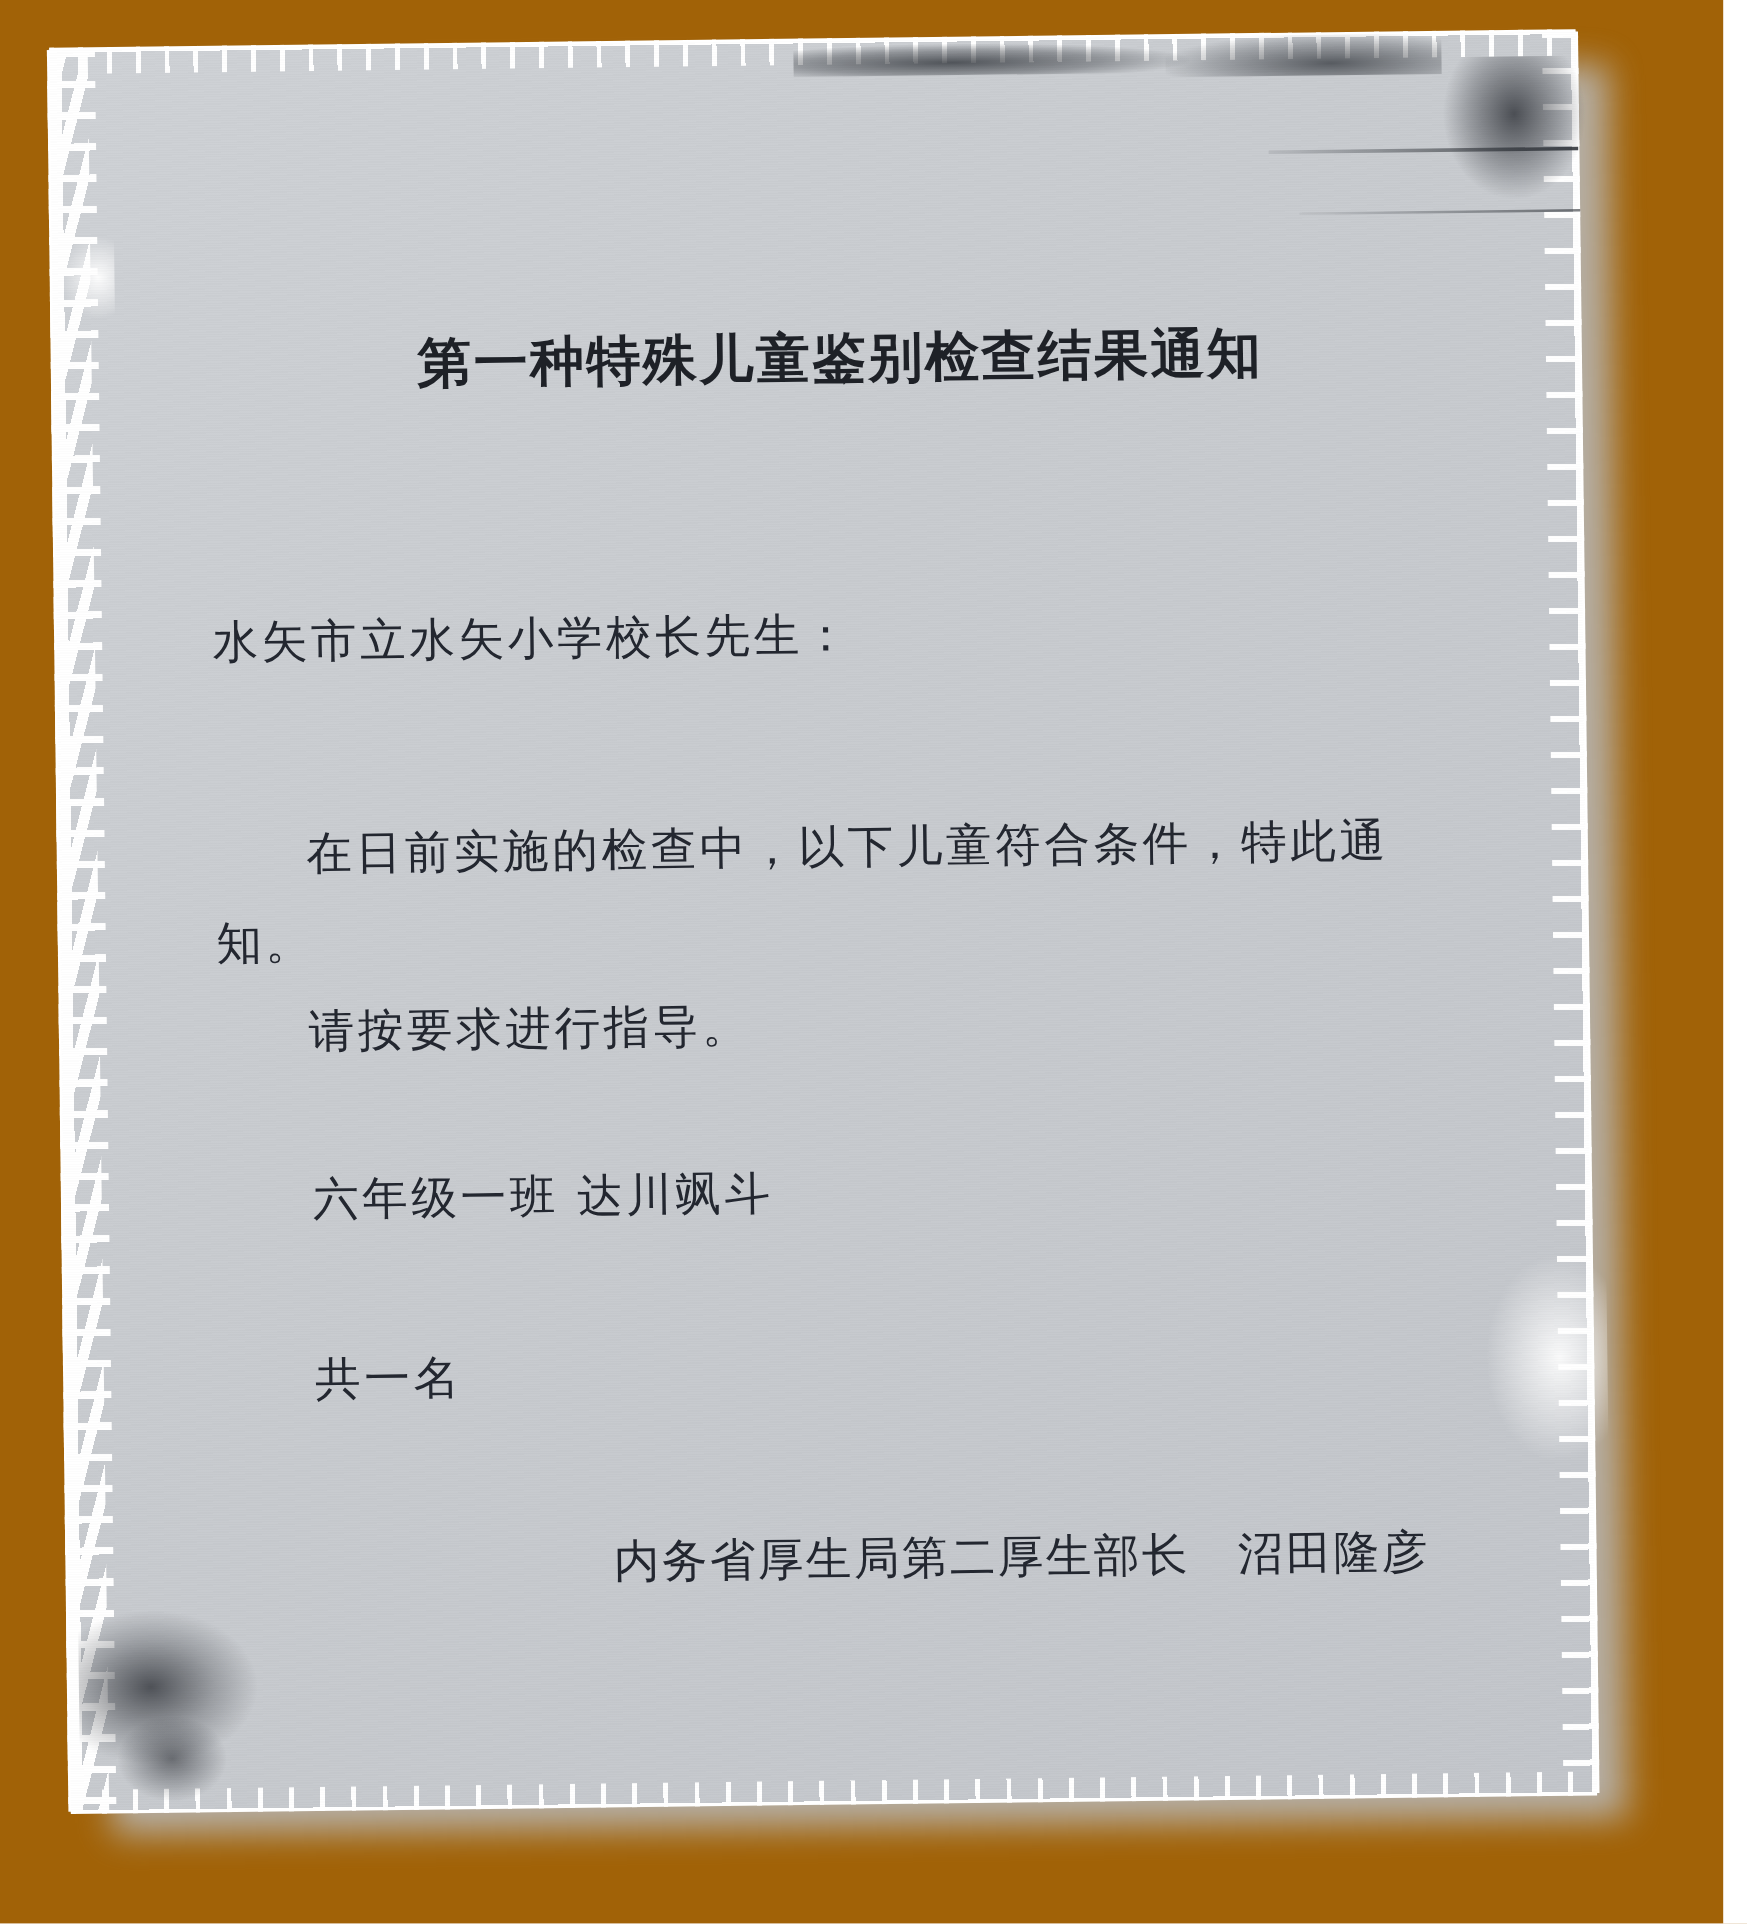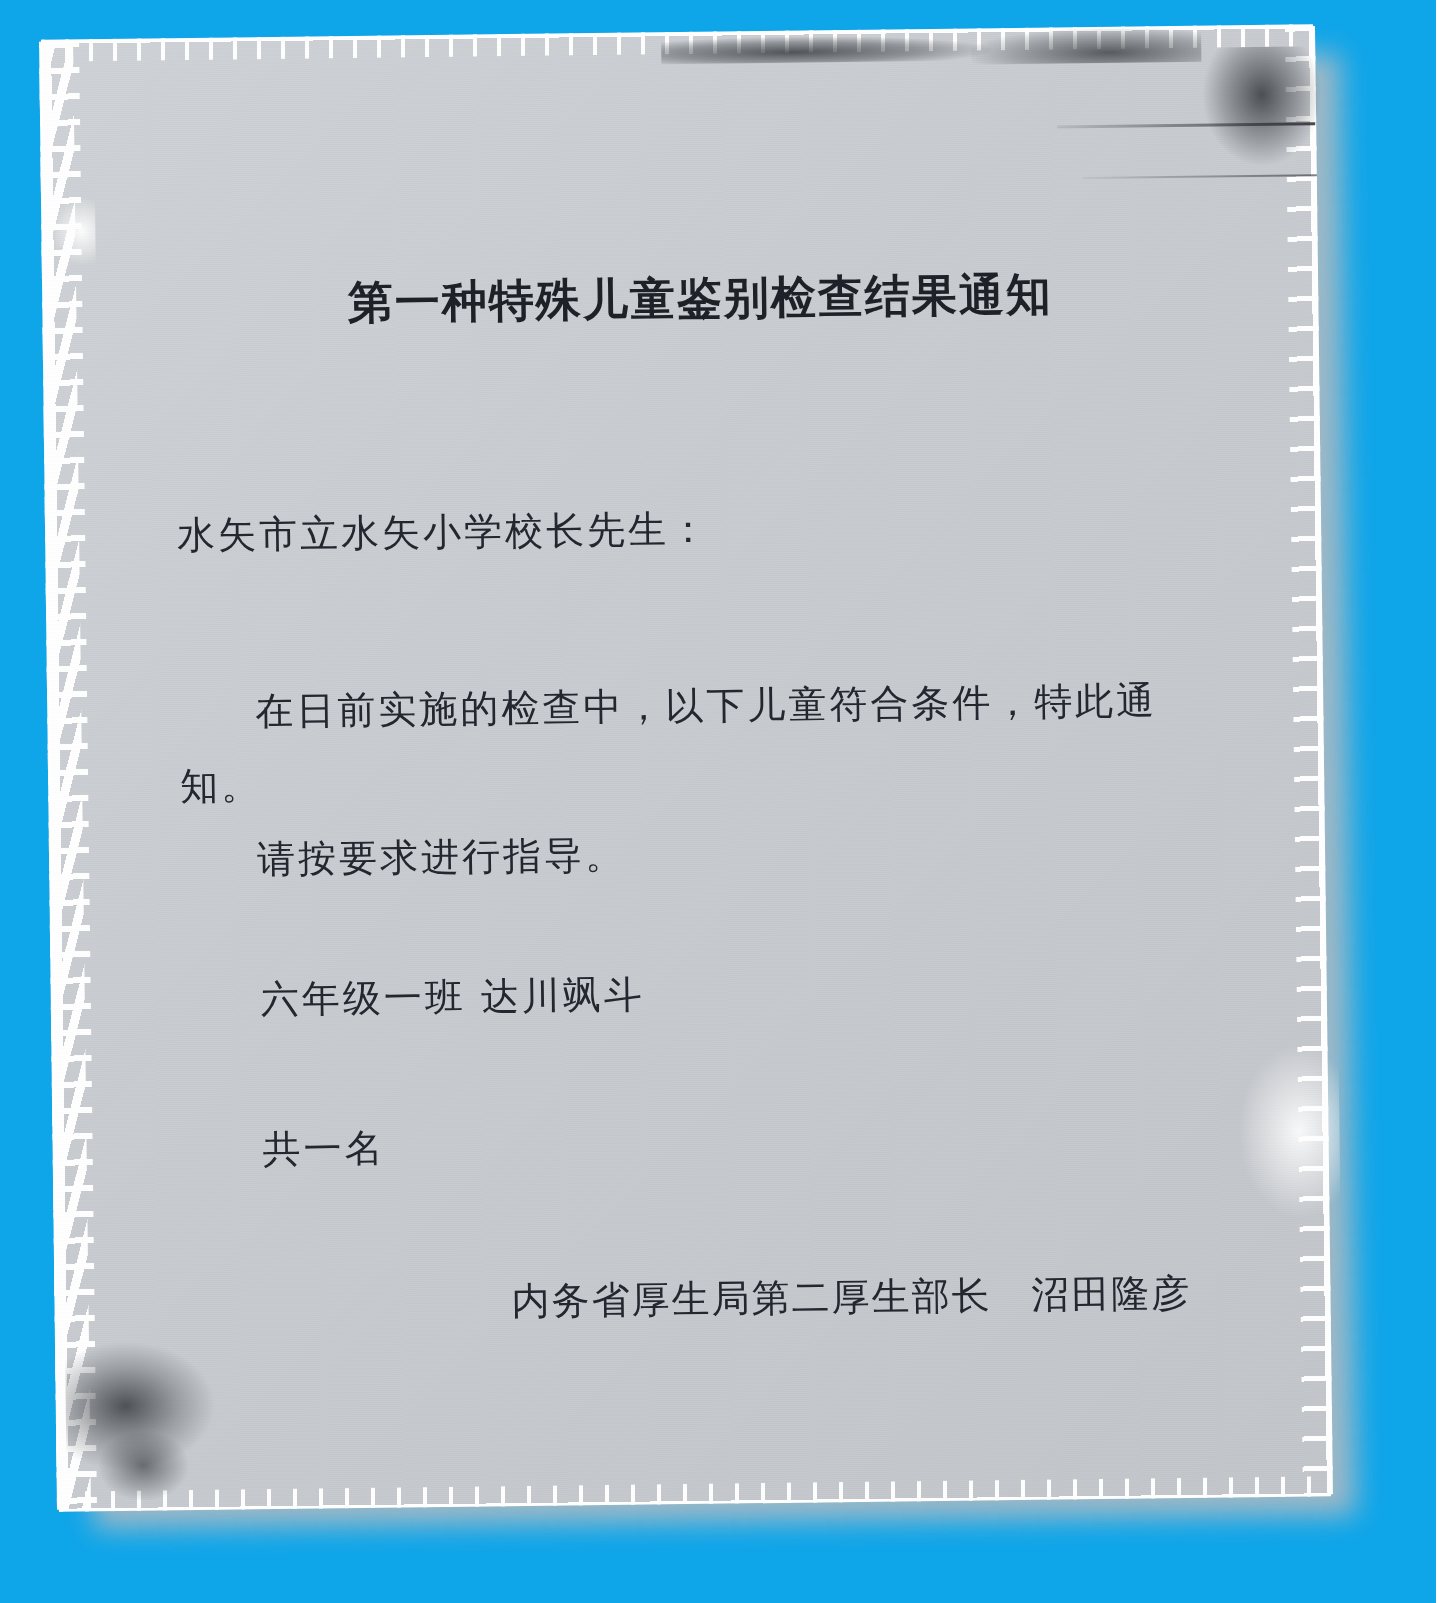--- a/index.html
+++ b/index.html
@@ -12,21 +12,21 @@
     width: 1456px;
     height: 1603px;
     overflow: hidden;
     font-family: "Liberation Serif", serif;
   }
 
   #stage {
     position: relative;
     width: 1436px;
     height: 1603px;
-    background: #0ea5e9;
+    background: #a16207;
   }
 
   
   .sheet-shadow {
     position: absolute;
     left: 86px;
     top: 60px;
     width: 1262px;
     height: 1462px;
     background: #b9bcc0;

